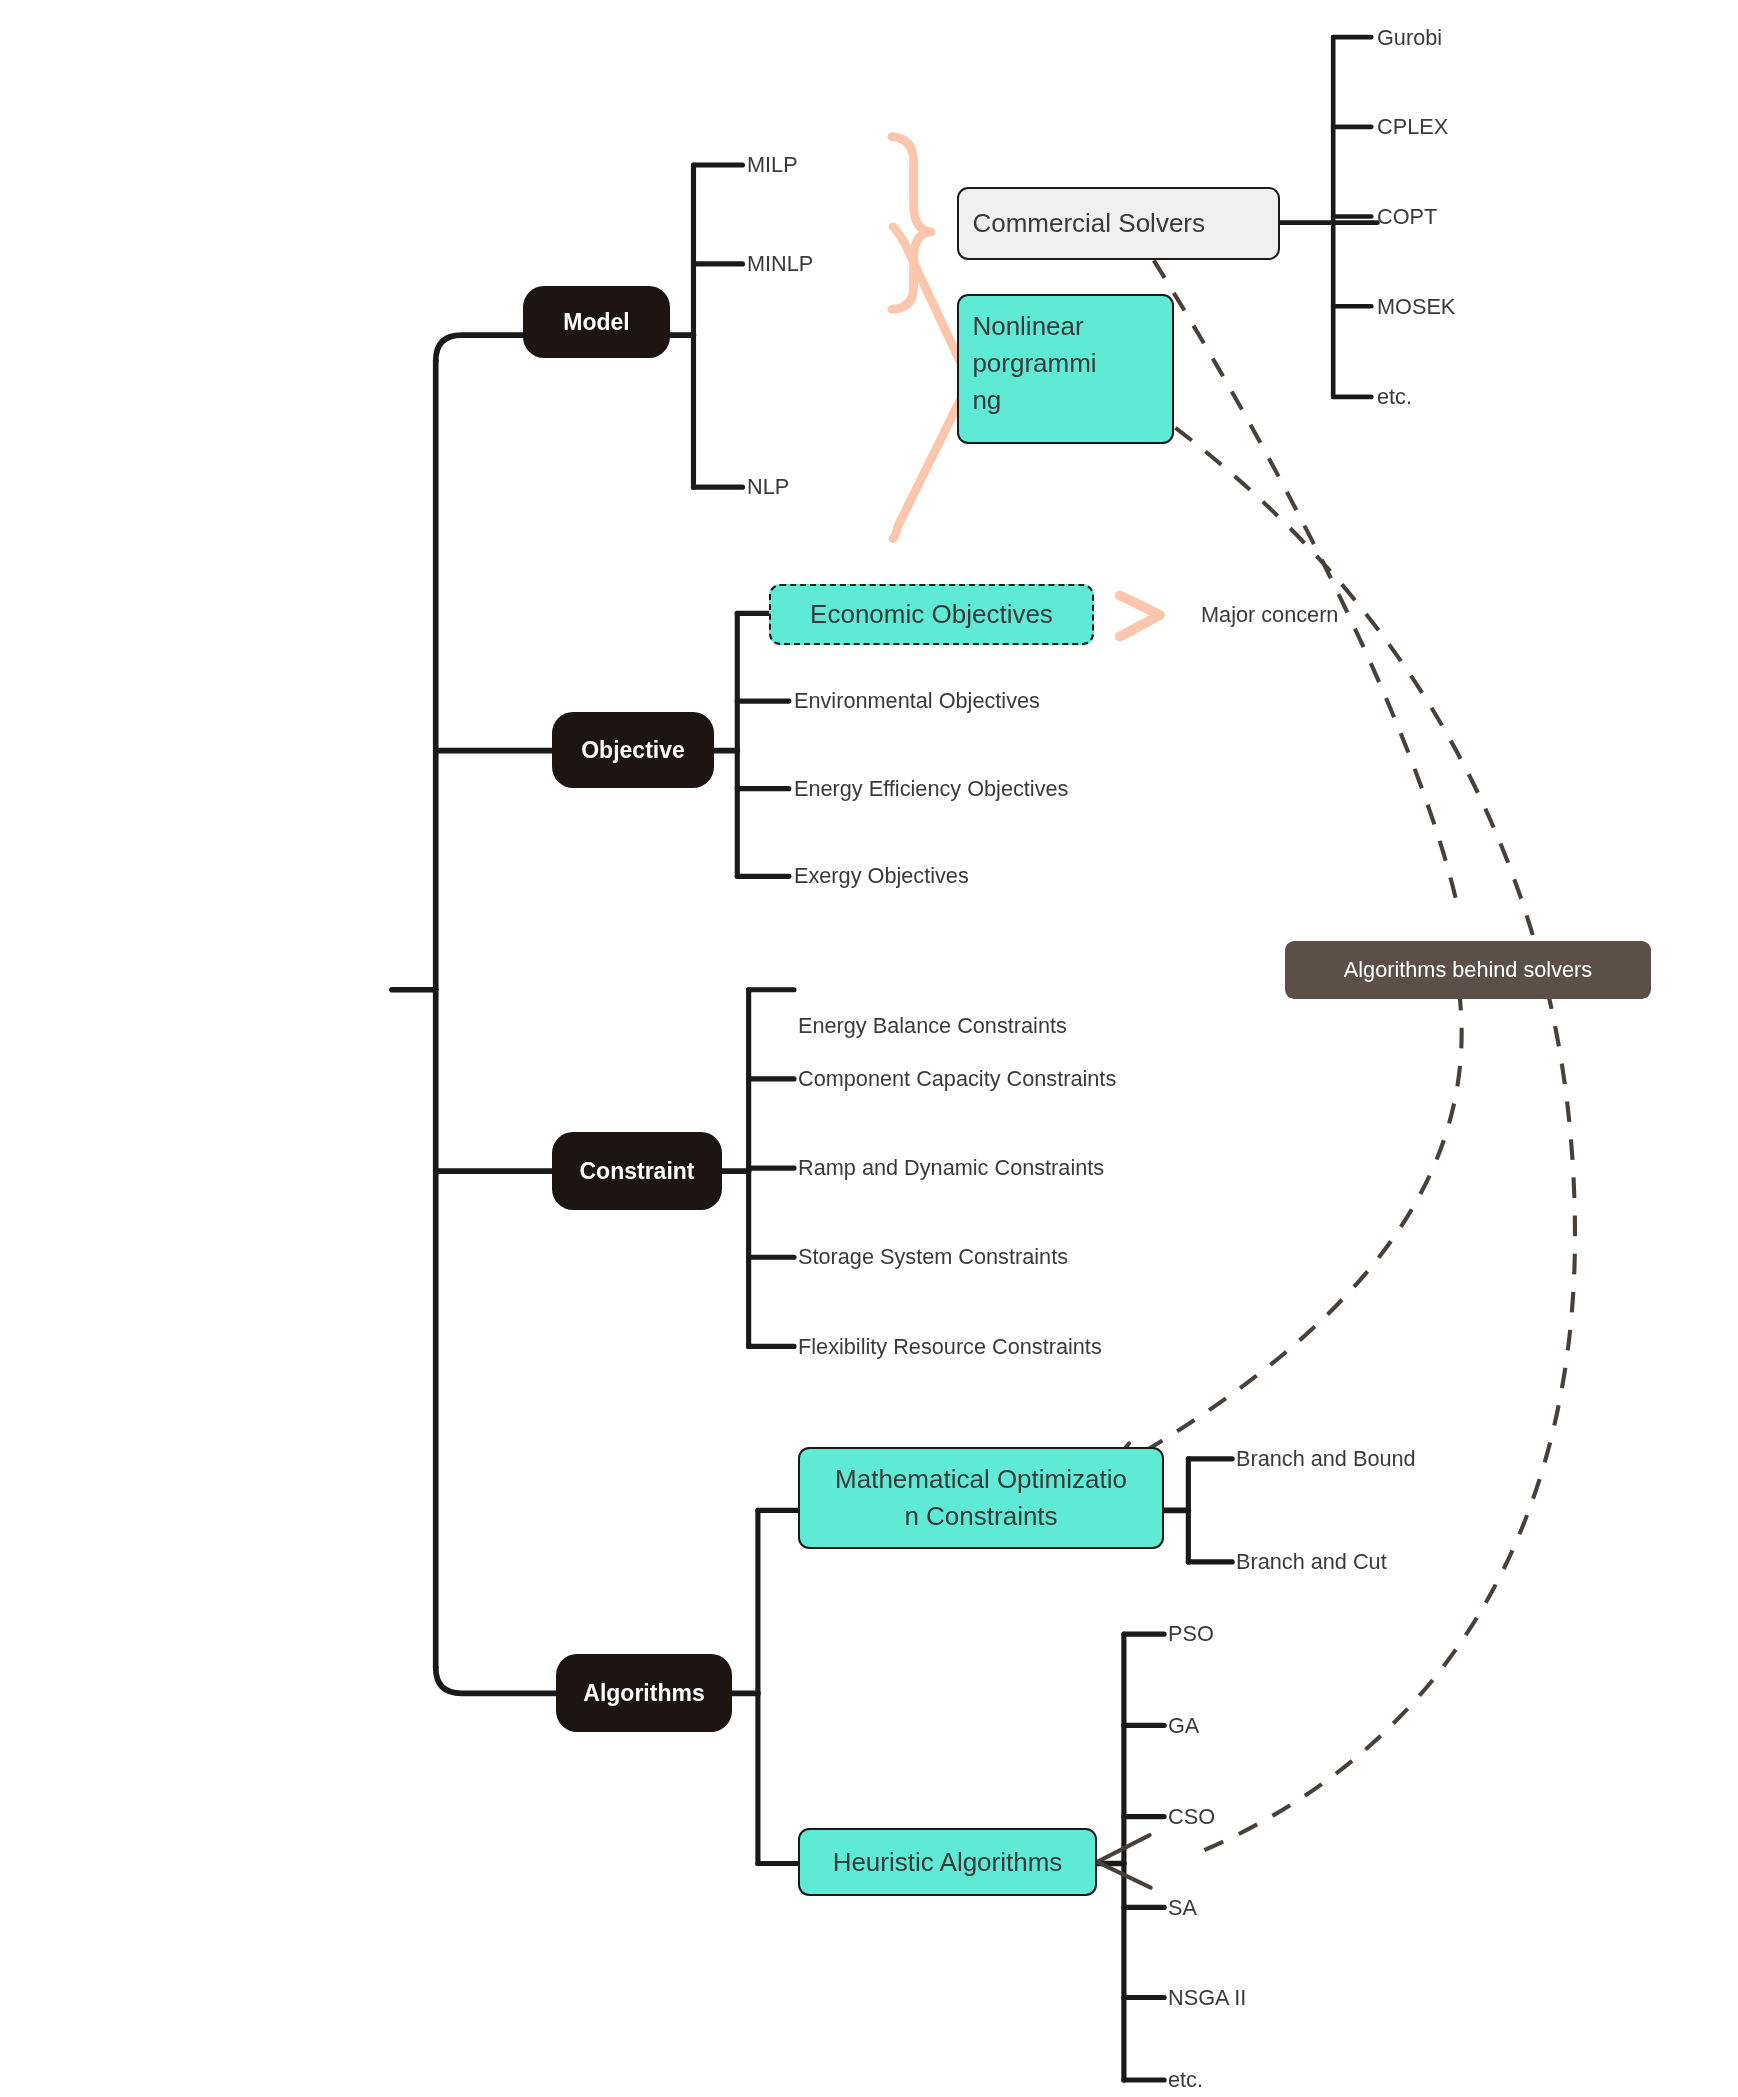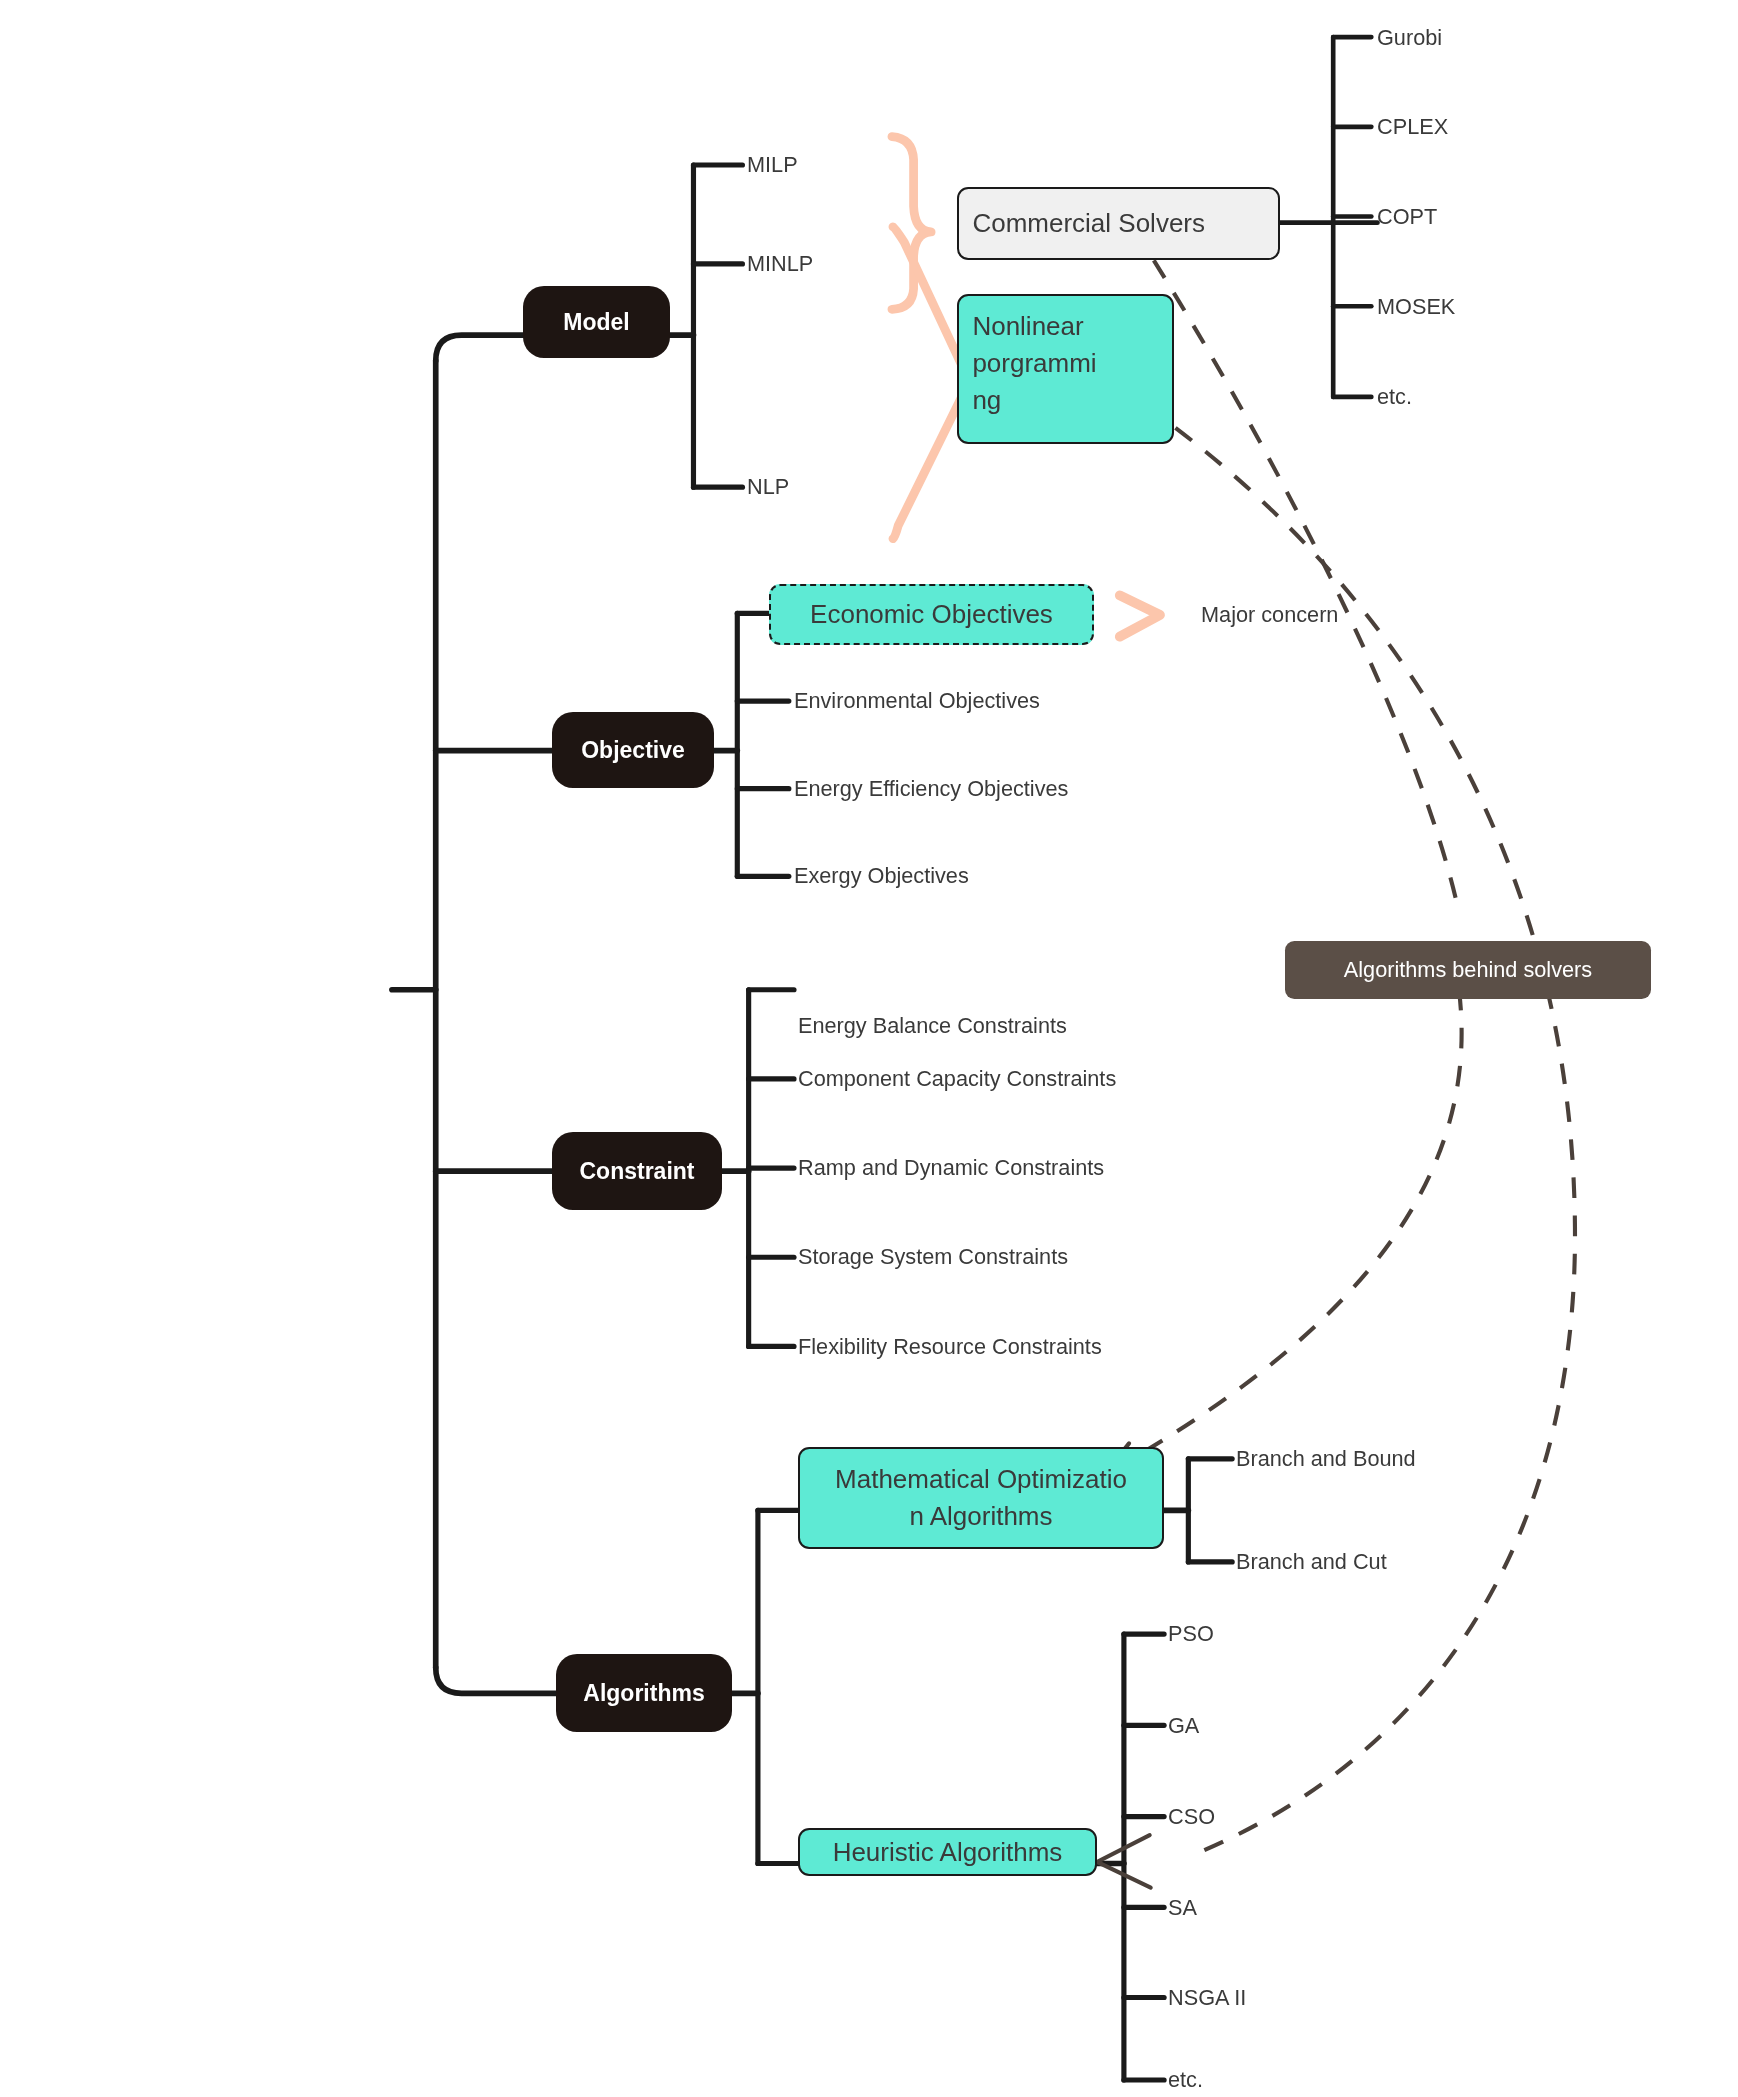--- a/index.html
+++ b/index.html
@@ -200,24 +200,24 @@
   <div class="node leaf" style="left:798px;top:1329px;height:36px;">
     <span>Flexibility Resource Constraints</span>
   </div>
 
   <div class="node brown" style="left:1285px;top:941px;width:366px;height:58px;">
     <span>Algorithms behind solvers</span>
   </div>
 
   <div class="node boxed center" style="left:798px;top:1447px;width:366px;height:102px;">
     <span style="white-space:pre-line;">Mathematical Optimizatio
-n Algorithms</span>
-  </div>
-
-  <div class="node boxed center" style="left:798px;top:1828px;width:299px;height:48px;">
+n Constraints</span>
+  </div>
+
+  <div class="node boxed center" style="left:798px;top:1828px;width:299px;height:68px;">
     <span>Heuristic Algorithms</span>
   </div>
 
   <div class="node leaf" style="left:1236px;top:1441px;height:36px;">
     <span>Branch and Bound</span>
   </div>
   <div class="node leaf" style="left:1236px;top:1544px;height:36px;">
     <span>Branch and Cut</span>
   </div>
 

